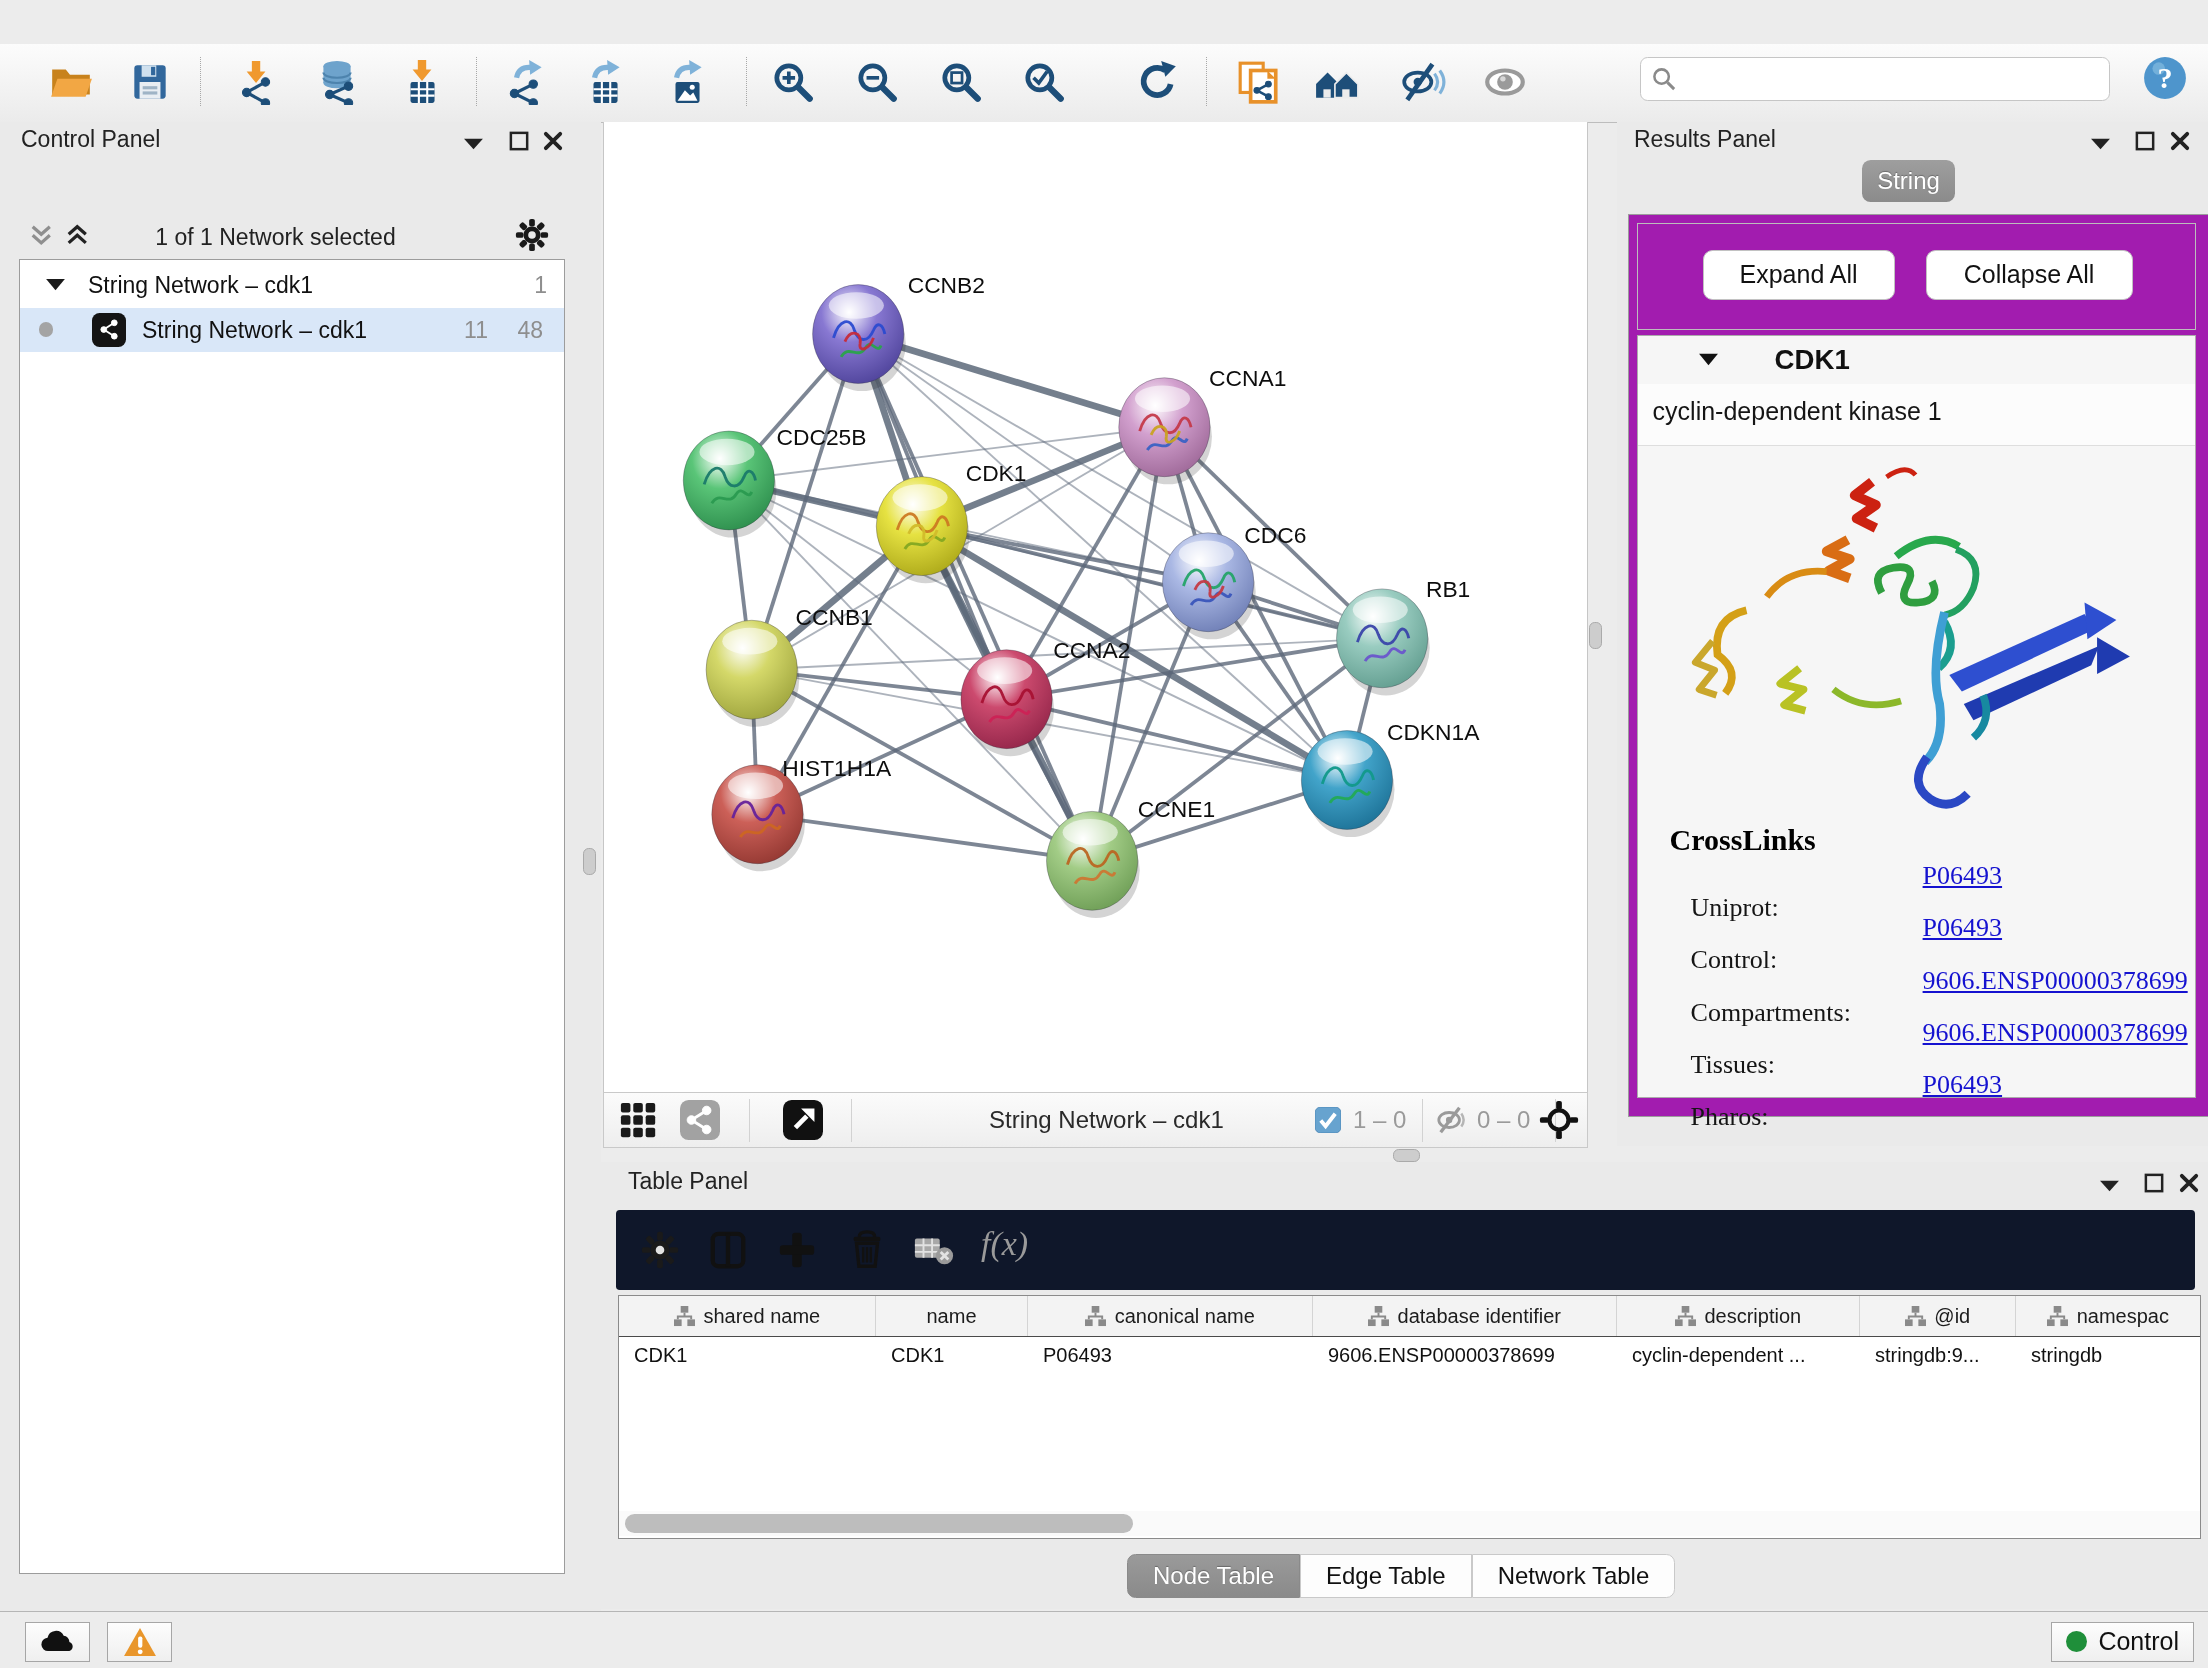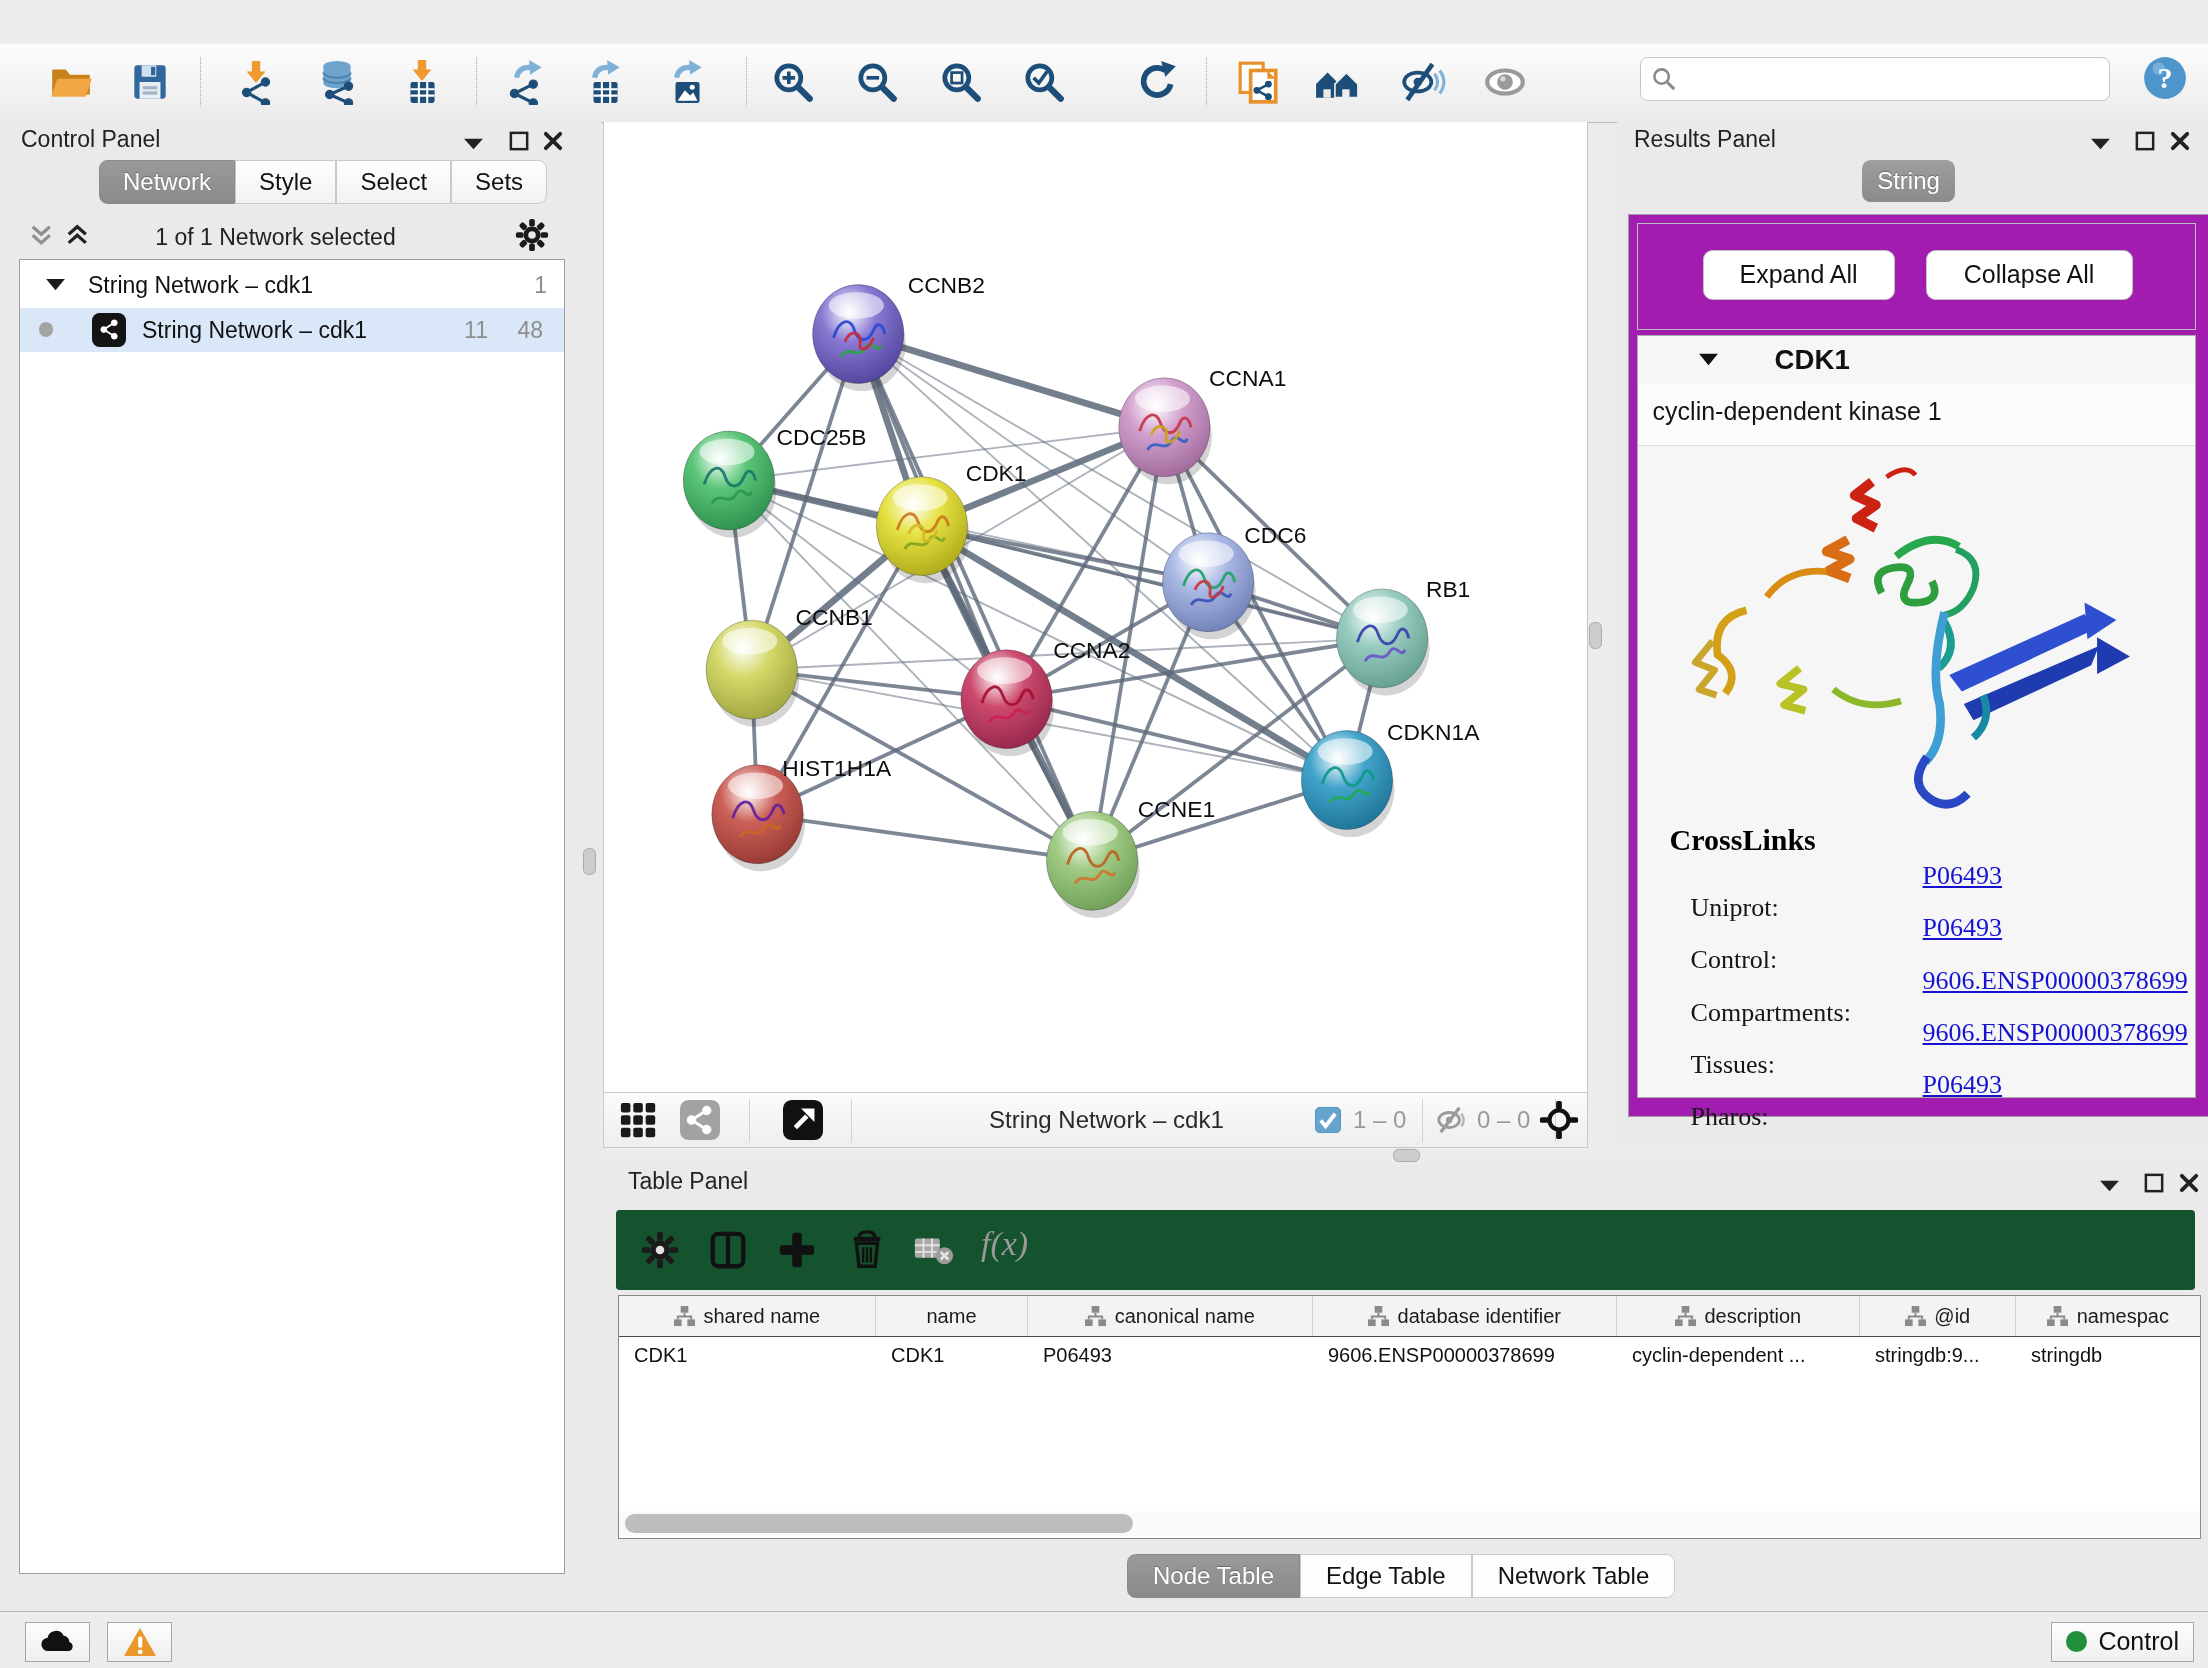--- a/index.html
+++ b/index.html
@@ -81,21 +81,21 @@
   .cdkdesc{position:absolute;left:0;top:48px;width:100%;height:61px;background:#fcfcfc;
     border-bottom:1px solid #dedede;}
   .cdkdesc span{position:absolute;left:15px;top:13.3px;font-size:25px;color:#151515;}
   .xl{font-family:"Liberation Serif",serif;}
   .xltitle{position:absolute;left:32px;top:487px;font-size:30px;font-weight:bold;color:#000;}
   .xlrow{position:absolute;left:0;width:100%;height:44px;}
   .xlrow .k{position:absolute;left:53px;font-size:26px;color:#151515;margin-top:32px;}
   .xlrow .v{position:absolute;left:285px;font-size:26px;color:#1512d0;text-decoration:underline;}
   
   .tablep{position:absolute;left:601px;top:1162px;width:1607px;height:447px;background:#eaeaea;}
-  .ttools{position:absolute;left:15px;top:48px;width:1579px;height:80px;background:#14532d;border-radius:3.8px;}
+  .ttools{position:absolute;left:15px;top:48px;width:1579px;height:80px;background:#0f172a;border-radius:3.8px;}
   .ttools .ti{position:absolute;top:19px;width:42px;height:42px;}
   .fx{position:absolute;left:365px;top:15px;font-family:"Liberation Serif",serif;font-style:italic;
     font-size:34px;color:#9a9a9a;}
   .tblbox{position:absolute;left:17px;top:133px;width:1581px;height:242px;background:#fff;
     border:1.9px solid #8a8a8a;}
   .thead{position:absolute;left:0;top:0;width:100%;height:40px;background:#f3f3f3;
     border-bottom:1.9px solid #4a4a4a;display:grid;
     grid-template-columns:257px 152px 285px 304px 243px 156px auto;}
   .thead .hc{display:flex;align-items:center;justify-content:center;font-size:20px;color:#1c1c1c;
     border-right:1px solid #d4d4d4;overflow:hidden;white-space:nowrap;}
@@ -299,26 +299,20 @@
     <svg class="pico" style="left:462px;top:13.3px" width="23" height="17" viewBox="0 0 24 18">
         <polygon points="2,4 22,4 12,15" fill="#222"></polygon>
       </svg>
     <svg class="pico" style="left:508px;top:7.6px" width="23" height="23" viewBox="0 0 24 24">
         <rect x="3" y="3" width="17" height="17" fill="none" stroke="#222" stroke-width="2.6"></rect>
       </svg>
     <svg class="pico" style="left:542px;top:7.6px" width="23" height="23" viewBox="0 0 24 24">
         <path d="M4 4 L19 19 M19 4 L4 19" stroke="#222" stroke-width="4" stroke-linecap="round"></path>
       </svg>
 
-    <div class="seg" style="left:99px;top:38px">
-      <div class="tab on">Network</div>
-      <div class="tab">Style</div>
-      <div class="tab">Select</div>
-      <div class="tab">Sets</div>
-    </div>
 
     <svg class="pico" style="left:27px;top:99px" width="28.5" height="28.5" viewBox="0 0 30 30">
         <path d="M6 6 L15 14 L24 6 M6 15 L15 23 L24 15" stroke="#8f8f8f" stroke-width="3.4" fill="none"></path>
       </svg>
     <svg class="pico" style="left:63px;top:99px" width="28.5" height="28.5" viewBox="0 0 30 30">
         <path d="M6 14 L15 6 L24 14 M6 23 L15 15 L24 23" stroke="#222" stroke-width="3.4" fill="none"></path>
       </svg>
     <div class="netstatus" style="left:114px;top:102px;width:323px;text-align:center">1 of 1 Network selected</div>
     <svg class="pico" style="left:514px;top:95px" width="36" height="36" viewBox="0 0 38 38">
         <g fill="#1a1a1a">

